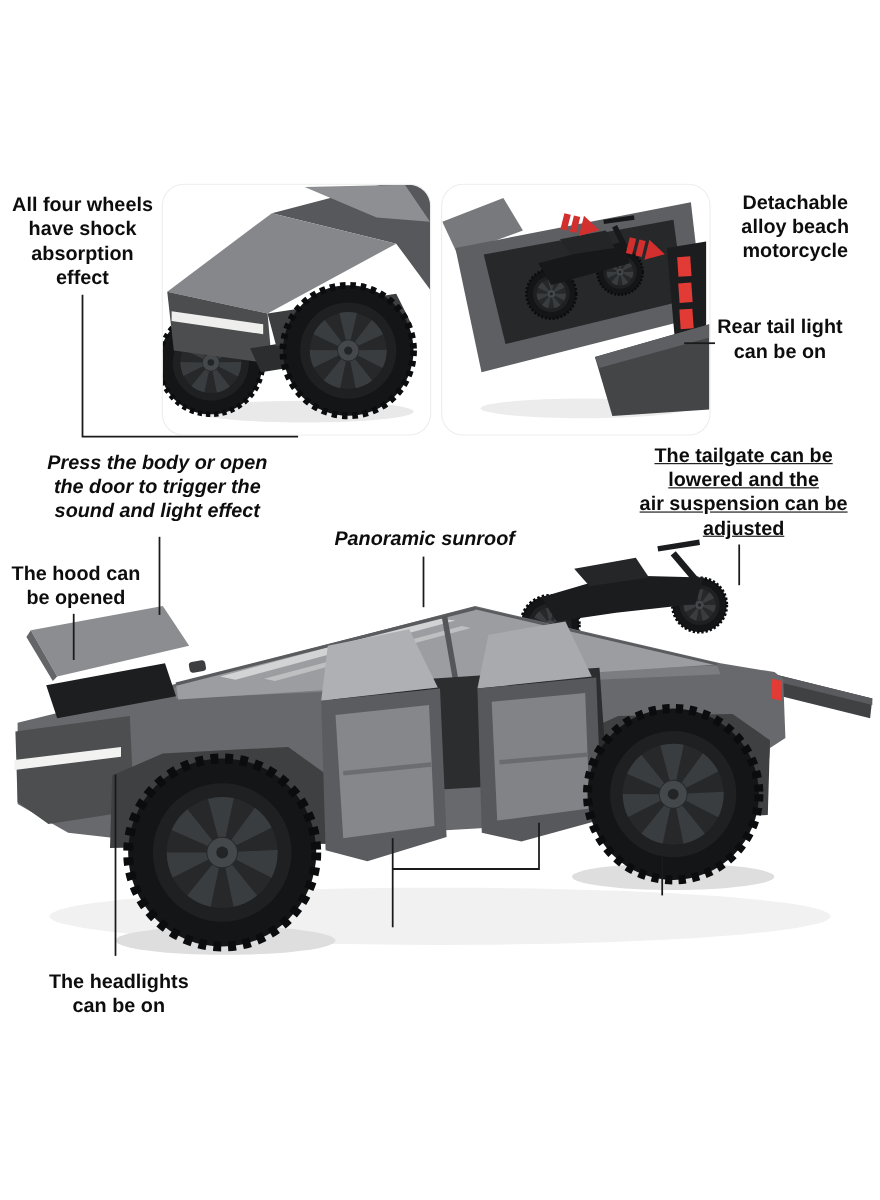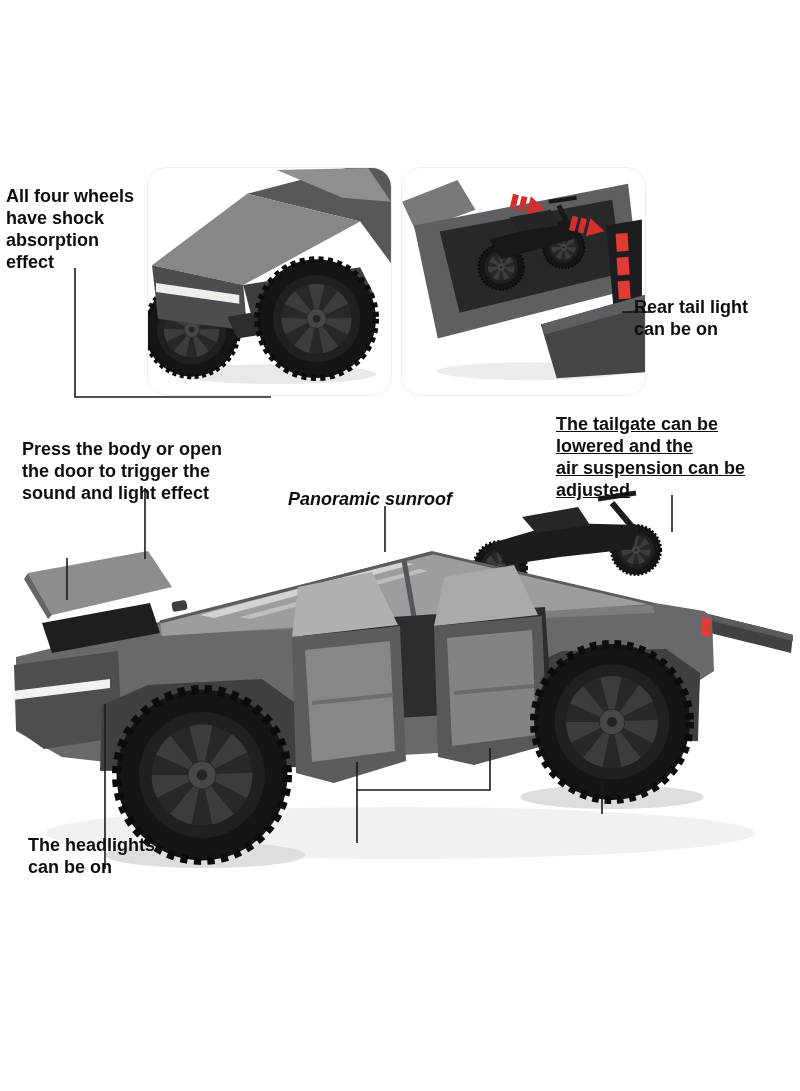--- a/index.html
+++ b/index.html
@@ -1,29 +1,29 @@
 <!DOCTYPE html>
 <html><head>
 <meta charset="utf-8">
 <style>
   * { margin:0; padding:0; box-sizing:border-box; }
   html,body { background:#ffffff; }
   .page { position:relative; width:800px; height:1091px; background:#ffffff;
           font-family:"Liberation Sans", sans-serif; overflow:hidden; }
 
   .callout { position:absolute; font-weight:bold; font-size:18px; line-height:1.22;
-             color:#0d0d0d; white-space:pre-line;margin-top:10px; }
+             color:#0d0d0d; text-align:center; white-space:pre-line; }
   .c-wheels     { left:6px;   top:176px; width:138px; }
   .c-detach     { left:650px; top:174px; width:146px; }
   .c-taillight  { left:634px; top:287px; width:150px; }
-  .c-press      { left:22px;  top:429px; width:242px; }
+  .c-press      { left:22px;  top:410px; width:242px;font-style:italic; }
   .c-hood       { left:4px;   top:511px; width:130px; }
   .c-sunroof    { left:288px; top:479px; width:196px;font-style:italic; }
   .c-tailgate   { left:556px; top:404px; width:240px;text-decoration:underline; }
-  .c-headlights { left:28px;  top:825px; width:160px; }
+  .c-headlights { left:28px;  top:882px; width:160px; }
   .c-doors      { left:250px; top:847px; width:215px; }
   .c-rearwheel  { left:520px; top:818px; width:170px; }
 
   .inset { position:absolute; top:167px; width:245px; height:229px; border-radius:20px;
            overflow:hidden; background:#fff; border:1px solid #ededed; }
   .inset-left  { left:147px; }
   .inset-right { left:401px; }
   .inset svg, .main-art svg { display:block; width:100%; height:100%; }
 
   .main-art { position:absolute; left:0; top:465px; width:800px; height:420px; }
@@ -186,25 +186,30 @@
       <polyline points="357,843 357,762"></polyline>
       <polyline points="357,790 490,790 490,748"></polyline>
       <line x1="602" y1="814" x2="602" y2="778"></line>
     </g>
   </svg>
 
   <div class="callout c-wheels">All four wheels
 have shock
 absorption
 effect</div>
+  <div class="callout c-detach">Detachable
+alloy beach
+motorcycle</div>
   <div class="callout c-taillight">Rear tail light
 can be on</div>
   <div class="callout c-press">Press the body or open
 the door to trigger the
 sound and light effect</div>
+  <div class="callout c-hood">The hood can
+be opened</div>
   <div class="callout c-sunroof">Panoramic sunroof</div>
   <div class="callout c-tailgate">The tailgate can be
 lowered and the
 air suspension can be
 adjusted</div>
   <div class="callout c-headlights">The headlights
 can be on</div>
 
 </div>
 

